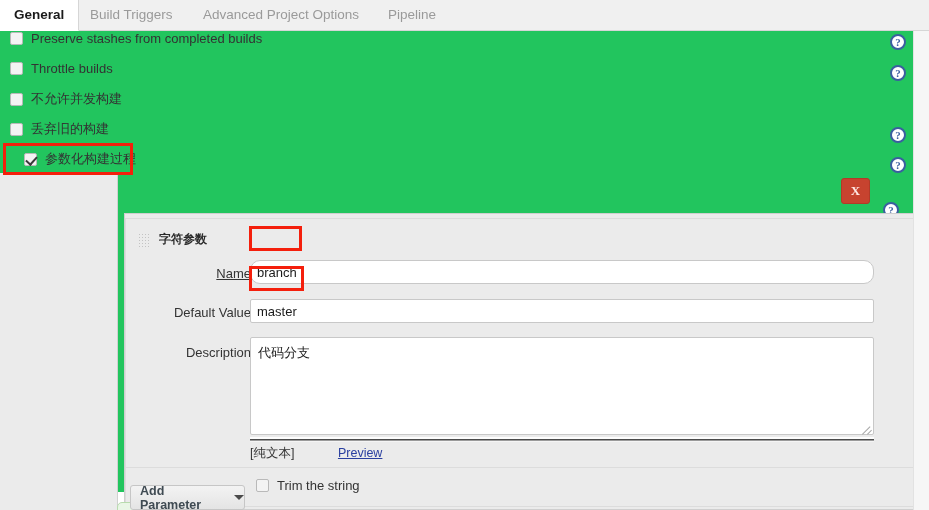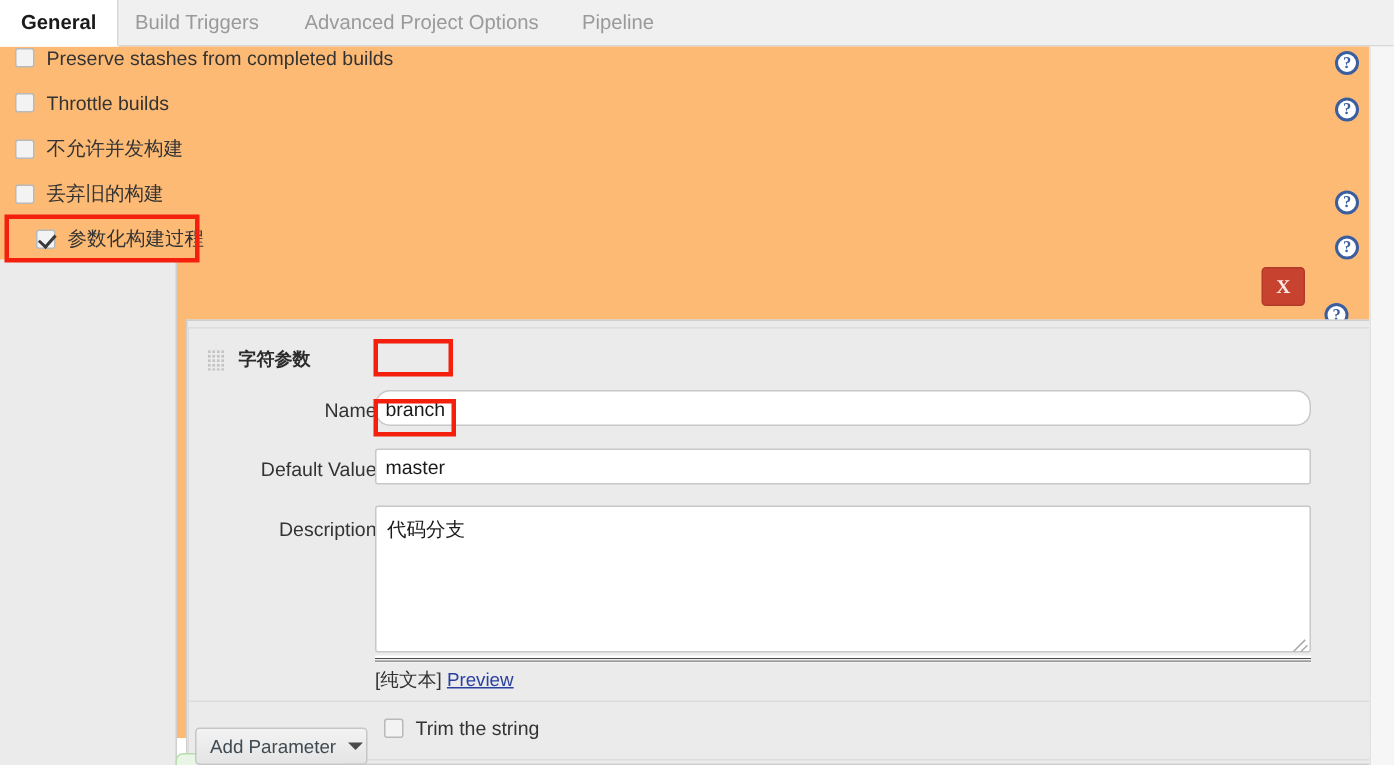--- a/index.html
+++ b/index.html
@@ -40,21 +40,21 @@
     font-weight: bold;
     border-right: 1px solid #d6d6d6;
     border-bottom: 1px solid #ffffff;
     z-index: 3;
   }
 
   
   .config-body {
     position: absolute; left: 0; top: 31px;
     width: 913px; height: 461px;
-    background: #fdba74;
+    background: #22c55e;
   }
 
   
   .left-rail {
     position: absolute; left: 0; top: 142px;
     width: 118px; height: 347px;
     background: #ebebeb;
     border-right: 1px solid #d0d0d0;
   }
 
@@ -205,38 +205,39 @@
   .plain-text-note {
     position: absolute;
     font-size: 12.5px;
     color: #333333;
     white-space: nowrap;
   }
   .preview-link {
     color: #2a3fa0;
     text-decoration: underline;
     cursor: pointer;
+    margin-left: 40px;
   }
 
   .panel-sep {
     position: absolute;
     height: 1px;
     background: #dcdcdc;
   }
 
   
   .add-param-btn {
     position: absolute;
     left: 130px; top: 485px;
     width: 115px; height: 25px;
     background: linear-gradient(#f3f3f3, #e4e4e4);
     border: 1px solid #c6c6c6;
     border-radius: 3px;
     font-size: 12.5px;
-    font-weight: normal;
+    font-weight: bold;
     color: #3f4a52;
     display: flex; align-items: center;
     padding-left: 9px;
     cursor: pointer;
     z-index: 12;
   }
   .caret-down {
     width: 0; height: 0;
     border-left: 5px solid transparent;
     border-right: 5px solid transparent;
@@ -331,21 +332,21 @@
     <div class="help-icon" style="left:883px; top:410px;">?</div>
 
     <div class="param-outer">
       <div class="param-inner">
 
         <div class="param-title-row">
           <span class="grip"></span>
           <span class="param-title">字符参数</span>
         </div>
 
-        <span class="field-label" style="left:10px; top:47px; width:115px;">Name</span>
+        <span class="field-label" style="left:10px; top:47px; width:115px;text-decoration:underline;">Name</span>
         <input class="text-input" style="left: 124px; top: 41px; width: 624px; border-radius: 10px;" value="branch">
 
         <span class="field-label" style="left:10px; top:86px; width:115px;">Default Value</span>
         <input class="text-input" style="left: 124px; top: 80px; width: 624px;" value="master">
 
         <span class="field-label" style="left:10px; top:126px; width:115px;">Description</span>
         <textarea class="text-area" style="left: 124px; top: 118px; width: 624px; height: 98px;">代码分支</textarea>
         <span class="ta-resize" style="left:736px; top:204px;"></span>
 
         <div class="drag-bar" style="left:124px; top:218px; width:624px;"></div>

